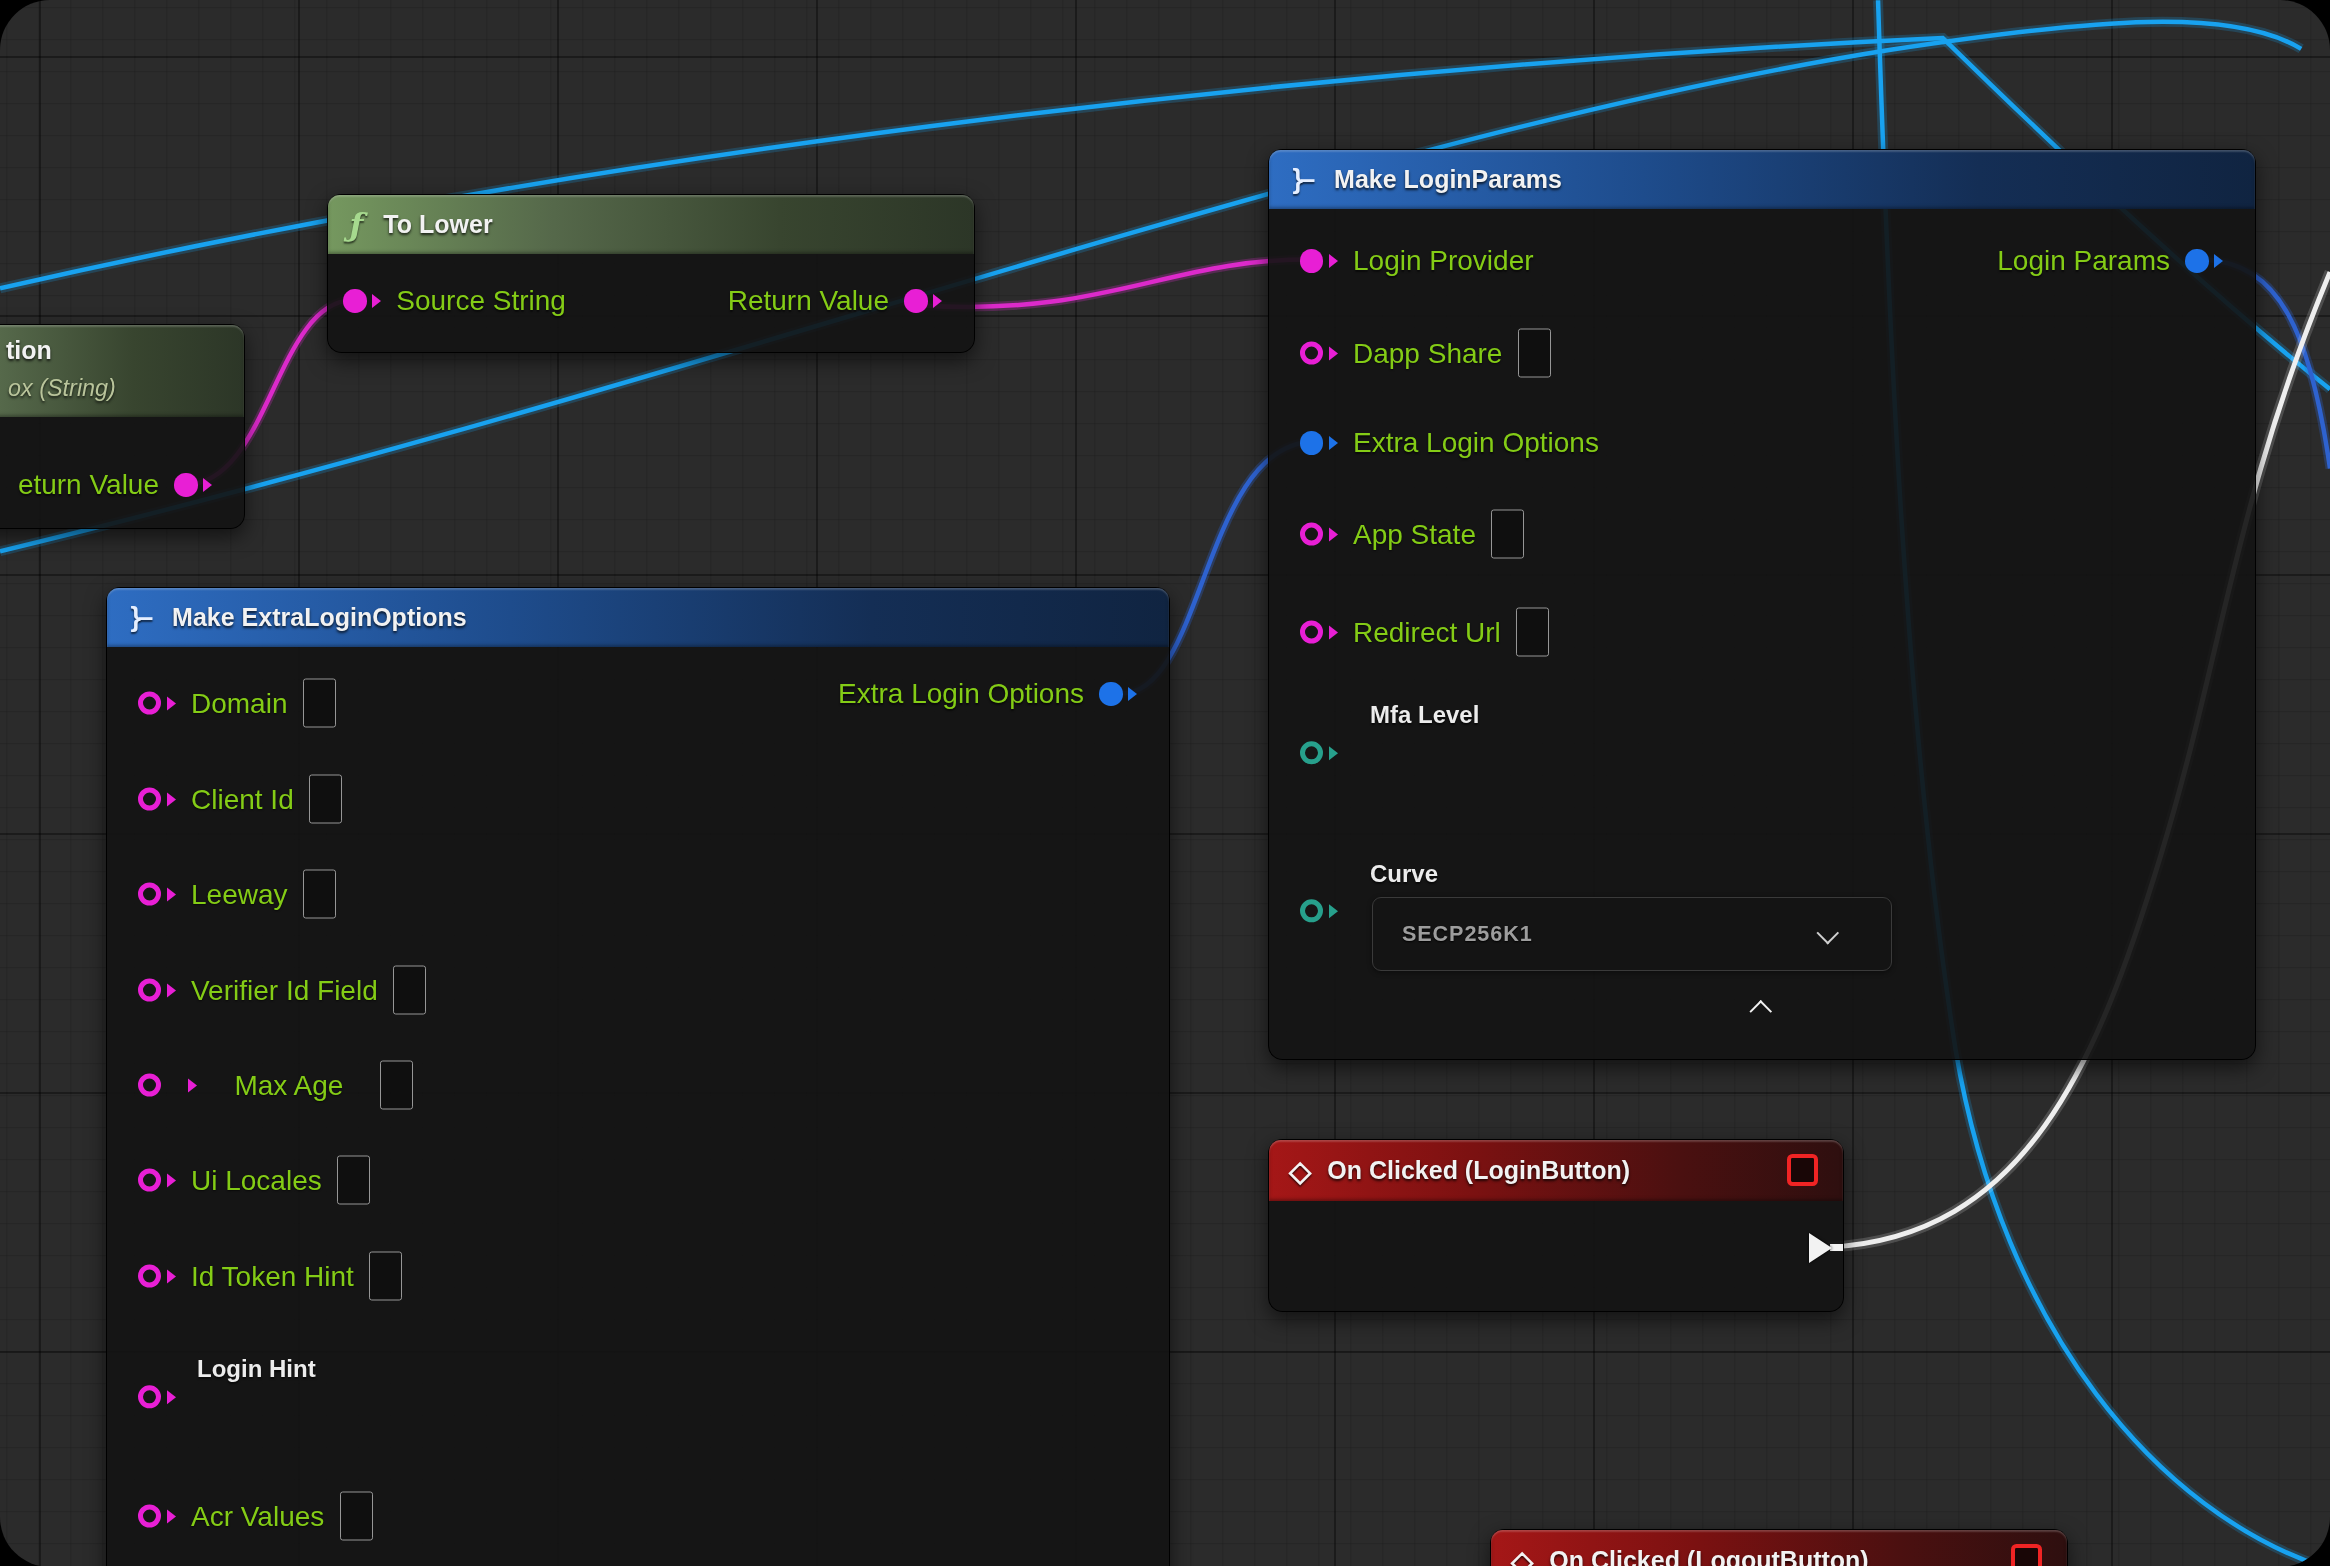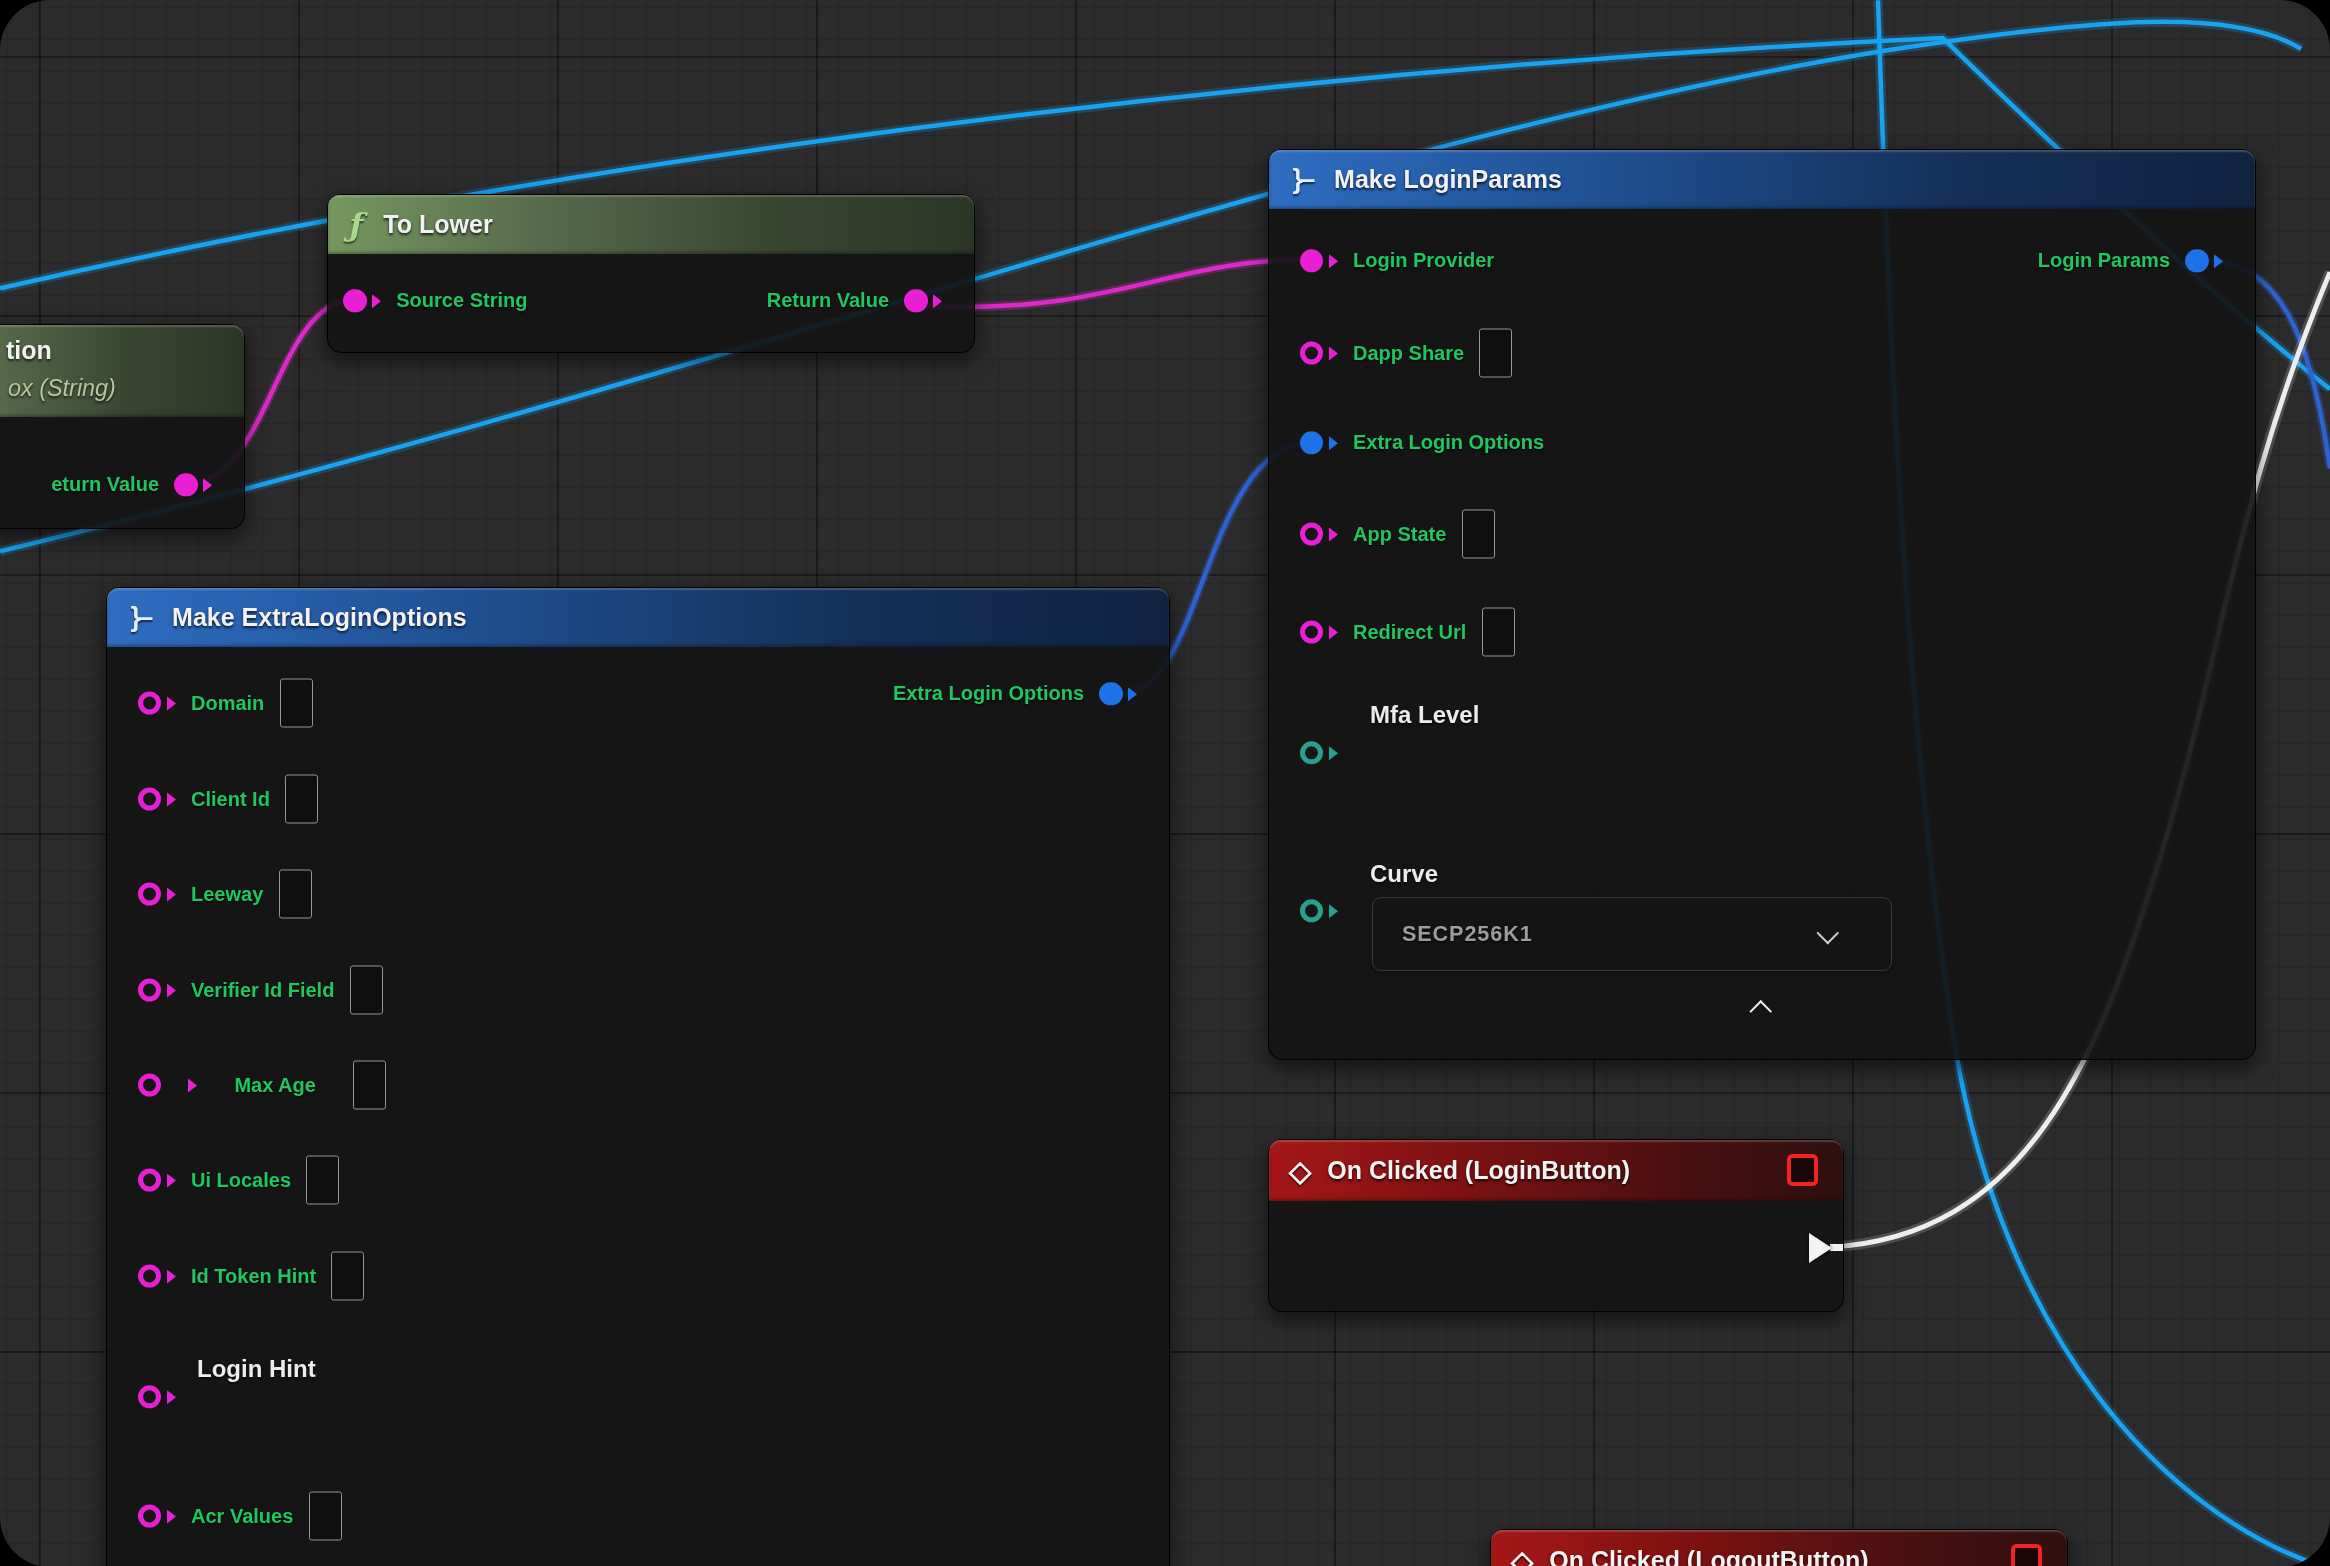--- a/index.html
+++ b/index.html
@@ -16,21 +16,21 @@
   svg.wires{position:absolute;left:0;top:0;z-index:1;}
   .node{position:absolute;z-index:2;background:rgba(20,20,20,0.92);border:1.8px solid rgba(0,0,0,0.95);
     border-radius:14.4px;box-shadow:0 7.2px 20px rgba(0,0,0,0.55);}
   .nheader{position:absolute;left:0;top:0;right:0;border-radius:11.7px 11.7px 0 0;display:flex;align-items:center;
     box-shadow:inset 0 1.8px 1.8px rgba(255,255,255,0.22), inset 0 -1.8px 3.6px rgba(0,0,0,0.35);}
   .h-green{background:linear-gradient(90deg,#75985f 0%,#55684a 35%,#38452f 70%,#2c3627 100%);}
   .h-blue{background:linear-gradient(90deg,#2e6dc2 0%,#1e4c8c 38%,#142e55 72%,#102441 100%);}
   .h-red{background:linear-gradient(90deg,#a51717 0%,#7c1111 35%,#4a1010 72%,#2e0f0f 100%);}
   .ntitle{color:#f2f2f2;font-size:25px;font-weight:700;text-shadow:0 1.8px 2.7px rgba(0,0,0,0.75);white-space:nowrap;}
   .nsub{color:#b9c49b;font-style:italic;font-size:23.4px;text-shadow:0 1.8px 2.7px rgba(0,0,0,0.7);white-space:nowrap;}
-  .plabel{color:#22c55e;font-size:20px;font-weight:700;text-shadow:0 1.8px 1.8px rgba(0,0,0,0.6);white-space:nowrap;}
+  .plabel{color:#84cc16;font-size:28px;font-weight:400;text-shadow:0 1.8px 1.8px rgba(0,0,0,0.6);white-space:nowrap;}
   .prow{position:absolute;display:flex;align-items:center;gap:15.3px;transform:translateY(-50%);}
   .prow.out{flex-direction:row;}
   .pin{width:23.4px;height:23.4px;border-radius:50%;flex:0 0 auto;}
   .pin.filled{}
   .pin.hollow{background:#161616;box-sizing:border-box;}
   .wedge{width:0;height:0;border-top:7.2px solid transparent;border-bottom:7.2px solid transparent;
     border-left:9px solid #fff;margin-left:-10px;flex:0 0 auto;}
   .vbox{width:31px;height:47px;border:1.8px solid #969696;border-radius:2.7px;background:rgba(0,0,0,0.25);flex:0 0 auto;}
   .dropdown{position:absolute;background:#141414;border:1.8px solid #3a3a3a;border-radius:9px;
     display:flex;align-items:center;box-shadow:0 1.8px 5.4px rgba(0,0,0,0.4);}

